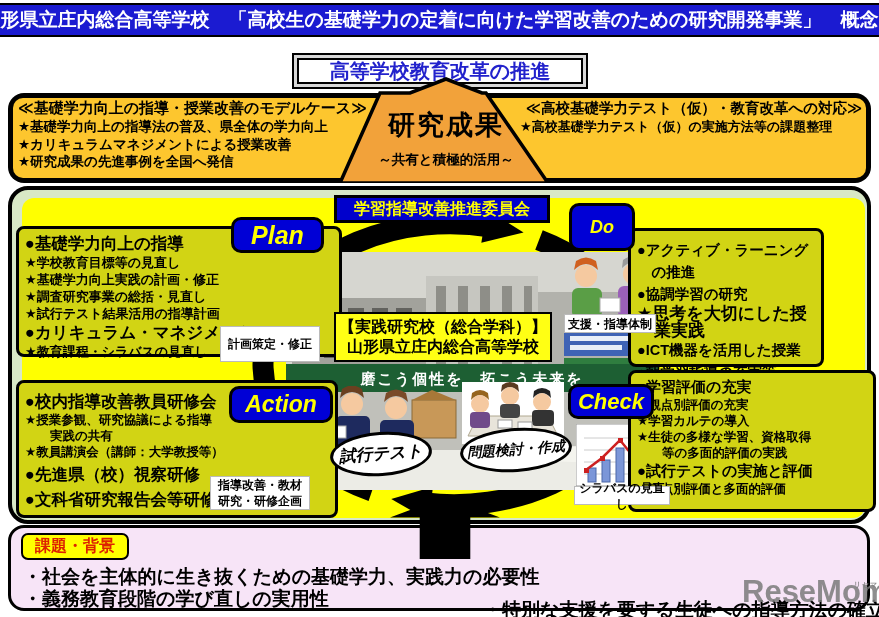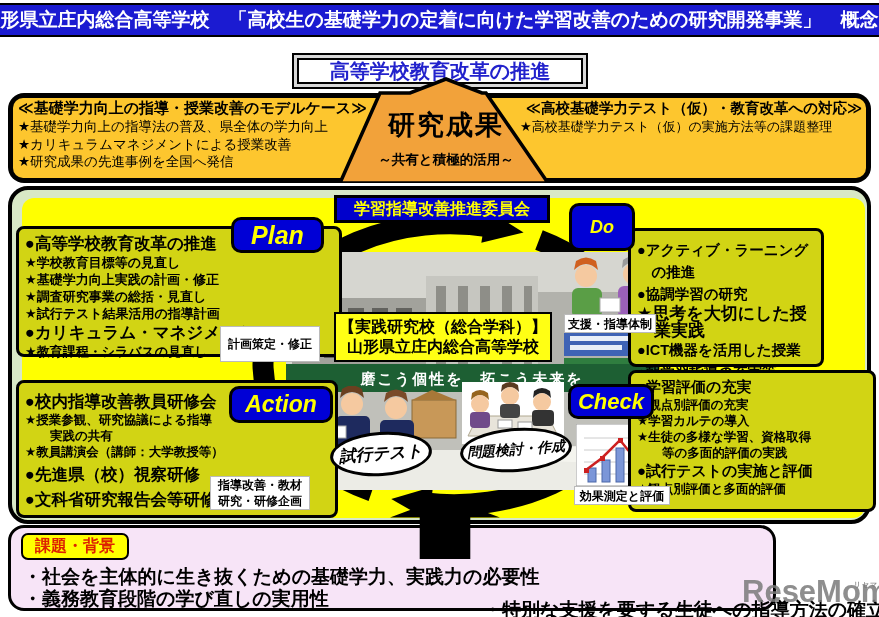--- a/index.html
+++ b/index.html
@@ -22,21 +22,21 @@
     align-items:center;justify-content:center;color:#2222cc;font-weight:bold;font-size:20px;}
 
   
   .top-wrap{position:absolute;left:8px;top:93px;width:863px;height:90px;background:#000;border-radius:16px;}
   .top-gold{position:absolute;left:5px;top:5px;width:853px;height:80px;background:var(--golden);border-radius:10px;}
   .top-svg{position:absolute;left:0;top:-16px;width:863px;height:106px;pointer-events:none;}
   .top-left{position:absolute;left:10px;top:6px;width:390px;}
   .top-right{position:absolute;left:512px;top:6px;width:348px;}
   .top-header{font-weight:bold;font-size:15px;color:#000;white-space:nowrap;}
   .top-right .top-header{font-size:14.5px;text-align:center;}
-  .top-item{font-weight:normal;font-size:13.5px;color:#000;line-height:17.5px;white-space:pre-line;
+  .top-item{font-weight:bold;font-size:13.5px;color:#000;line-height:17.5px;white-space:pre-line;
     text-indent:-1em;padding-left:1em;}
   .top-right .top-item{font-size:13px;line-height:17px;}
   .top-left .top-item:first-of-type{margin-top:4px;}
   .top-right .top-item:first-of-type{margin-top:3px;}
   .research{position:absolute;left:352px;top:14px;width:172px;text-align:center;color:#000;}
   .research .r-title{font-size:27px;font-weight:bold;letter-spacing:2px;}
   .research .r-sub{font-size:13.5px;font-weight:bold;margin-top:8px;white-space:nowrap;text-align:center;}
 
   
   .main-sec{position:absolute;left:8px;top:186px;width:863px;height:338px;background:var(--pale-green);
@@ -74,21 +74,21 @@
   .cap-action{left:198px;top:286px;width:100px;height:34px;}
   .cap-check{left:562px;top:296px;width:96px;height:19px;}
   .school-label{position:absolute;left:322px;top:122px;width:218px;background:#ffff14;border:2px solid #000;
     padding:3px 2px;text-align:center;font-weight:bold;font-size:16px;line-height:20px;z-index:6;white-space:pre-line;}
   .oval{position:absolute;background:#fff;border:3px solid #000;border-radius:50%;display:flex;align-items:center;
     justify-content:center;font-weight:bold;font-style:italic;color:#000;z-index:7;transform:rotate(-4deg);}
   .oval-test{left:318px;top:242px;width:102px;height:44px;font-size:16.5px;}
   .oval-problem{left:448px;top:238px;width:112px;height:44px;font-size:14px;}
 
   
-  .issues{position:absolute;left:8px;top:525px;width:768px;height:86px;background:var(--pink);
+  .issues{position:absolute;left:8px;top:525px;width:862px;height:86px;background:var(--pink);
     border:3px solid #000;border-radius:16px;}
   .issues-label{position:absolute;left:10px;top:5px;width:108px;height:27px;background:#ffff00;border:2px solid #000;
     border-radius:7px;color:#dd2200;font-weight:bold;font-size:16px;display:flex;align-items:center;justify-content:center;}
   .issue-col{position:absolute;top:38px;font-weight:bold;font-size:19px;line-height:22px;color:#000;white-space:nowrap;}
   .issue-left{left:12px;}
   .issue-right{left:472px;margin-top:33px;}
 
   .up-arrow{position:absolute;left:390px;top:497px;width:110px;height:62px;background:#000;z-index:15;
     clip-path:polygon(50% 0,100% 33%,73% 33%,73% 100%,27% 100%,27% 33%,0 33%);}
 
@@ -183,21 +183,21 @@
     </svg>
 
     <div class="committee">学習指導改善推進委員会</div>
 
     <div class="pdca-box box-plan">Plan</div>
     <div class="pdca-box box-do">Do</div>
     <div class="pdca-box box-action">Action</div>
     <div class="pdca-box box-check">Check</div>
 
     <div class="list list-plan">
-      <div class="li main">●高等学校教育改革の推進</div>
+      <div class="li main">●基礎学力向上の指導</div>
       <div class="li sub">★学校教育目標等の見直し</div>
       <div class="li sub">★基礎学力向上実践の計画・修正</div>
       <div class="li sub">★調査研究事業の総括・見直し</div>
       <div class="li sub">★試行テスト結果活用の指導計画</div>
       <div class="li main">●カリキュラム・マネジメント</div>
       <div class="li sub">★教育課程・シラバスの見直し</div>
     </div>
 
     <div class="list list-do">
       <div class="li main">●アクティブ・ラーニングの推進</div>
@@ -320,21 +320,21 @@
           <rect x="58" y="34" width="5" height="5"></rect>
           <rect x="72" y="46" width="5" height="5"></rect>
           <rect x="84" y="28" width="5" height="5"></rect>
         </g>
     </svg>
 
     <div class="cap cap-plan">計画策定・修正</div>
     <div class="cap cap-do">支援・指導体制</div>
     <div class="cap cap-action">指導改善・教材
 研究・研修企画</div>
-    <div class="cap cap-check">効果測定と評価</div>
+    <div class="cap cap-check">シラバスの見直し</div>
 
     <div class="school-label">【実践研究校（総合学科）】
 山形県立庄内総合高等学校</div>
 
     <div class="oval oval-test">試行テスト</div>
     <div class="oval oval-problem">問題検討・作成</div>
   </div>
 
   <div class="issues">
     <div class="issues-label">課題・背景</div>

